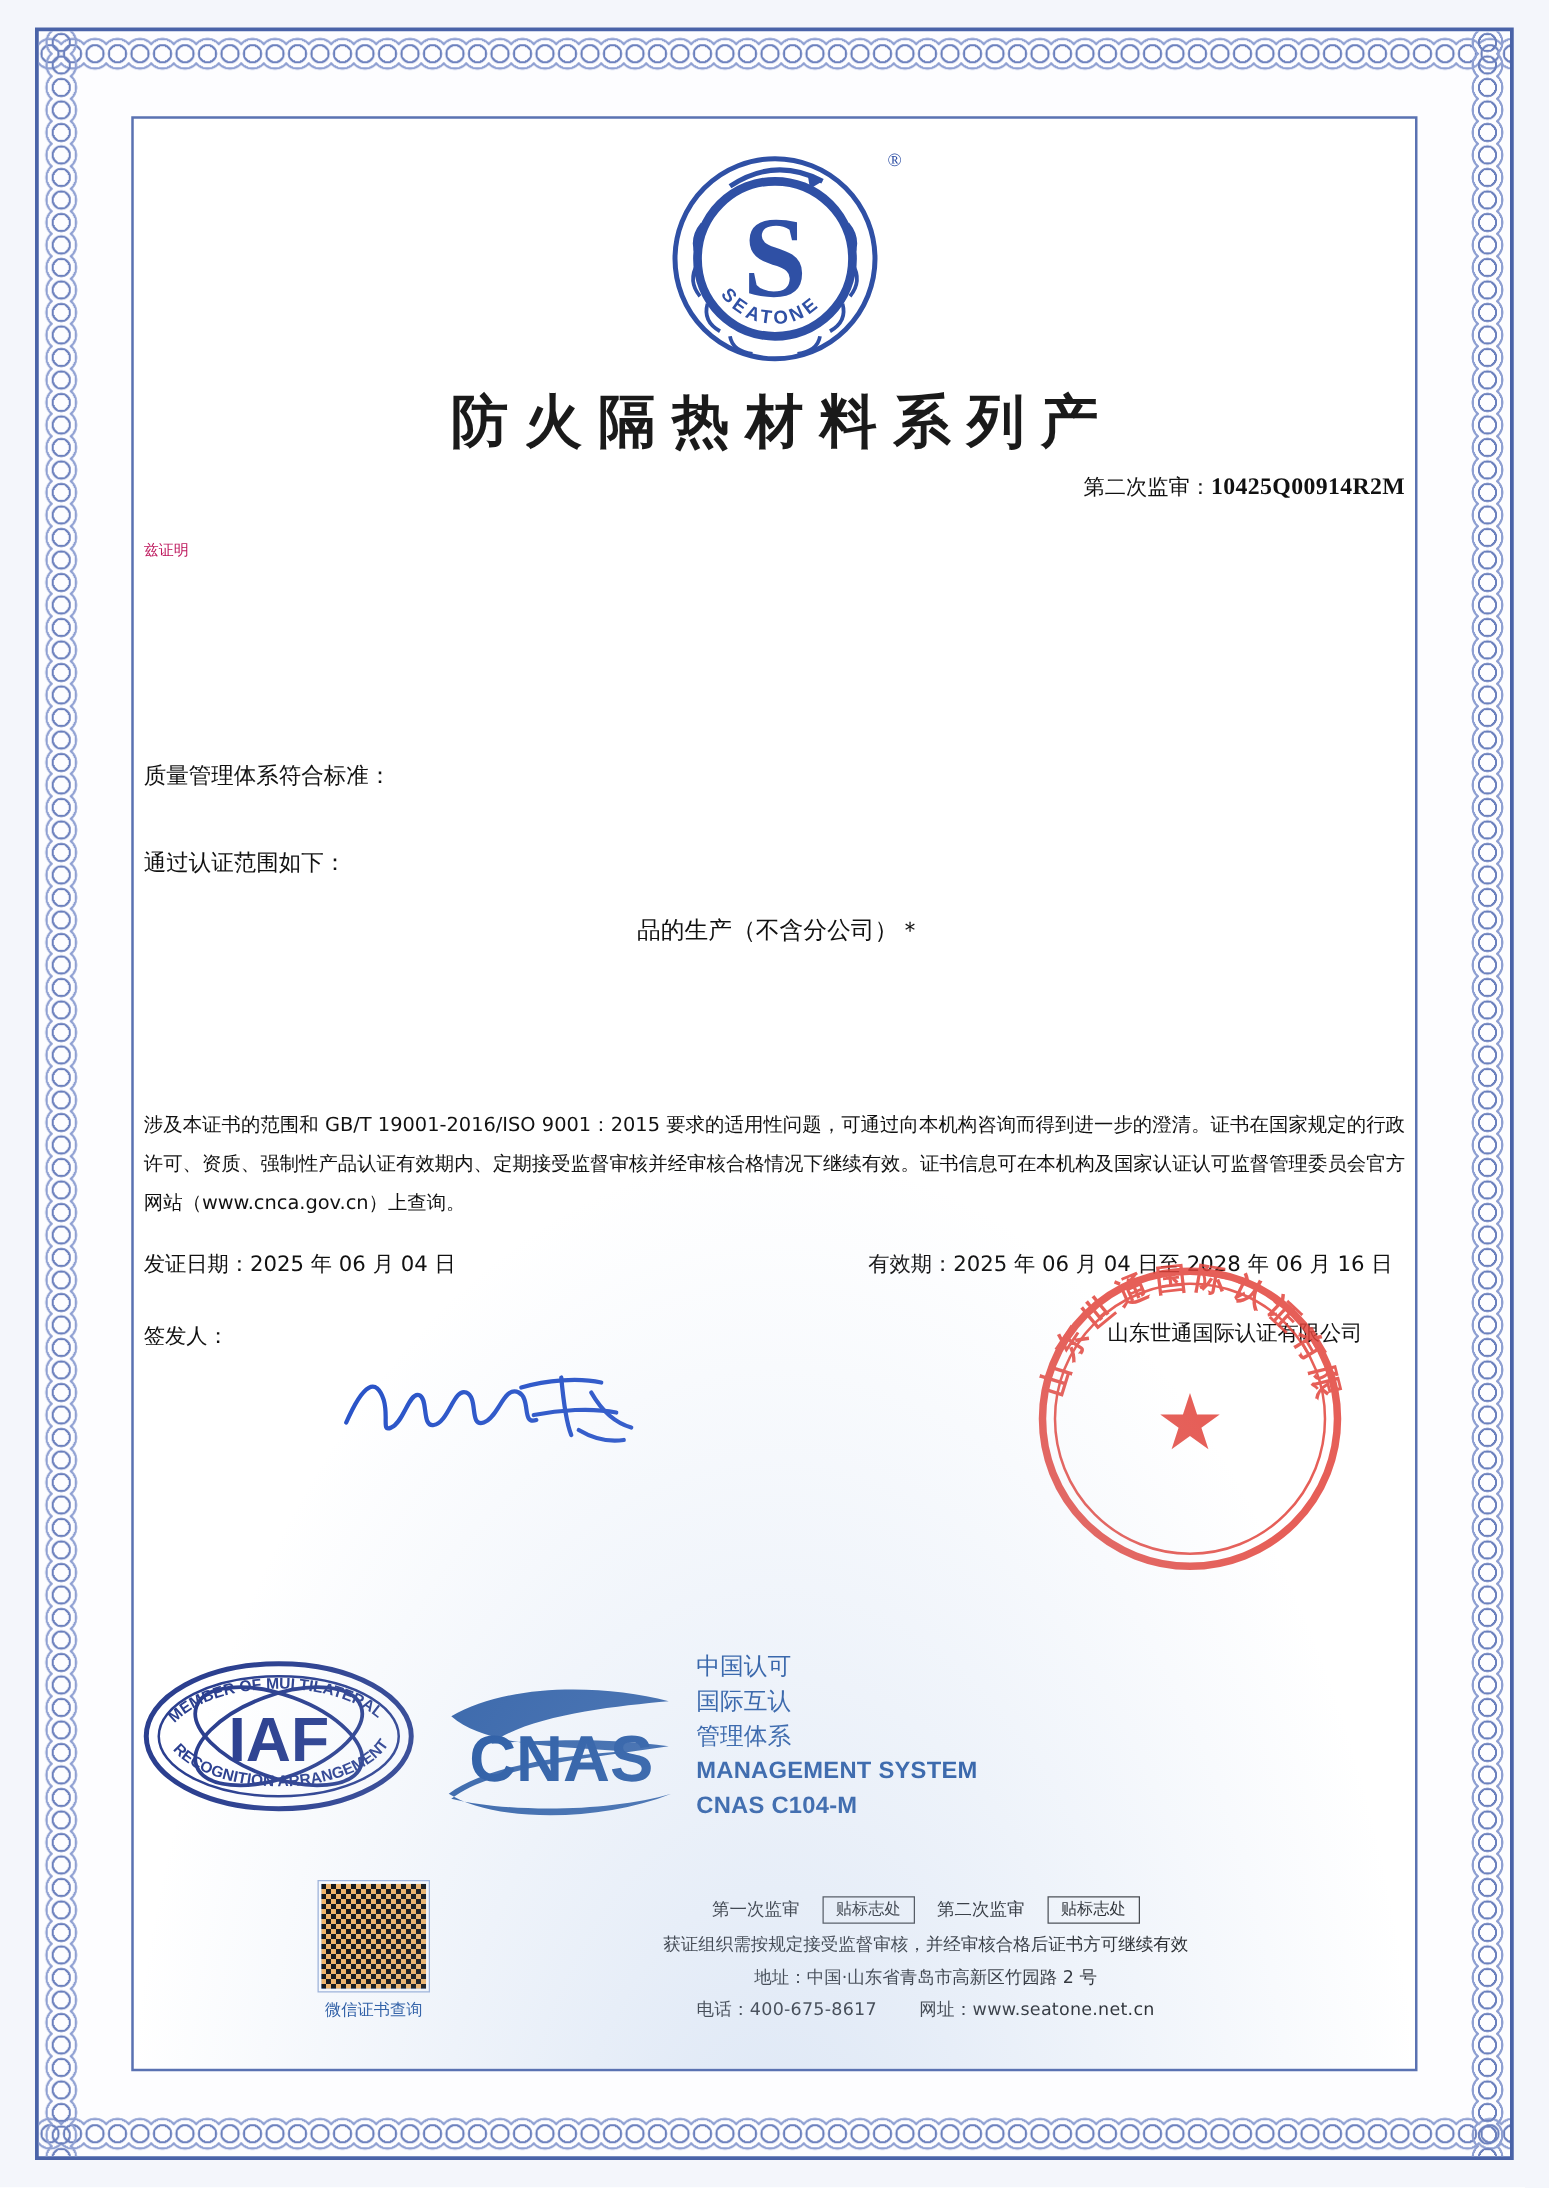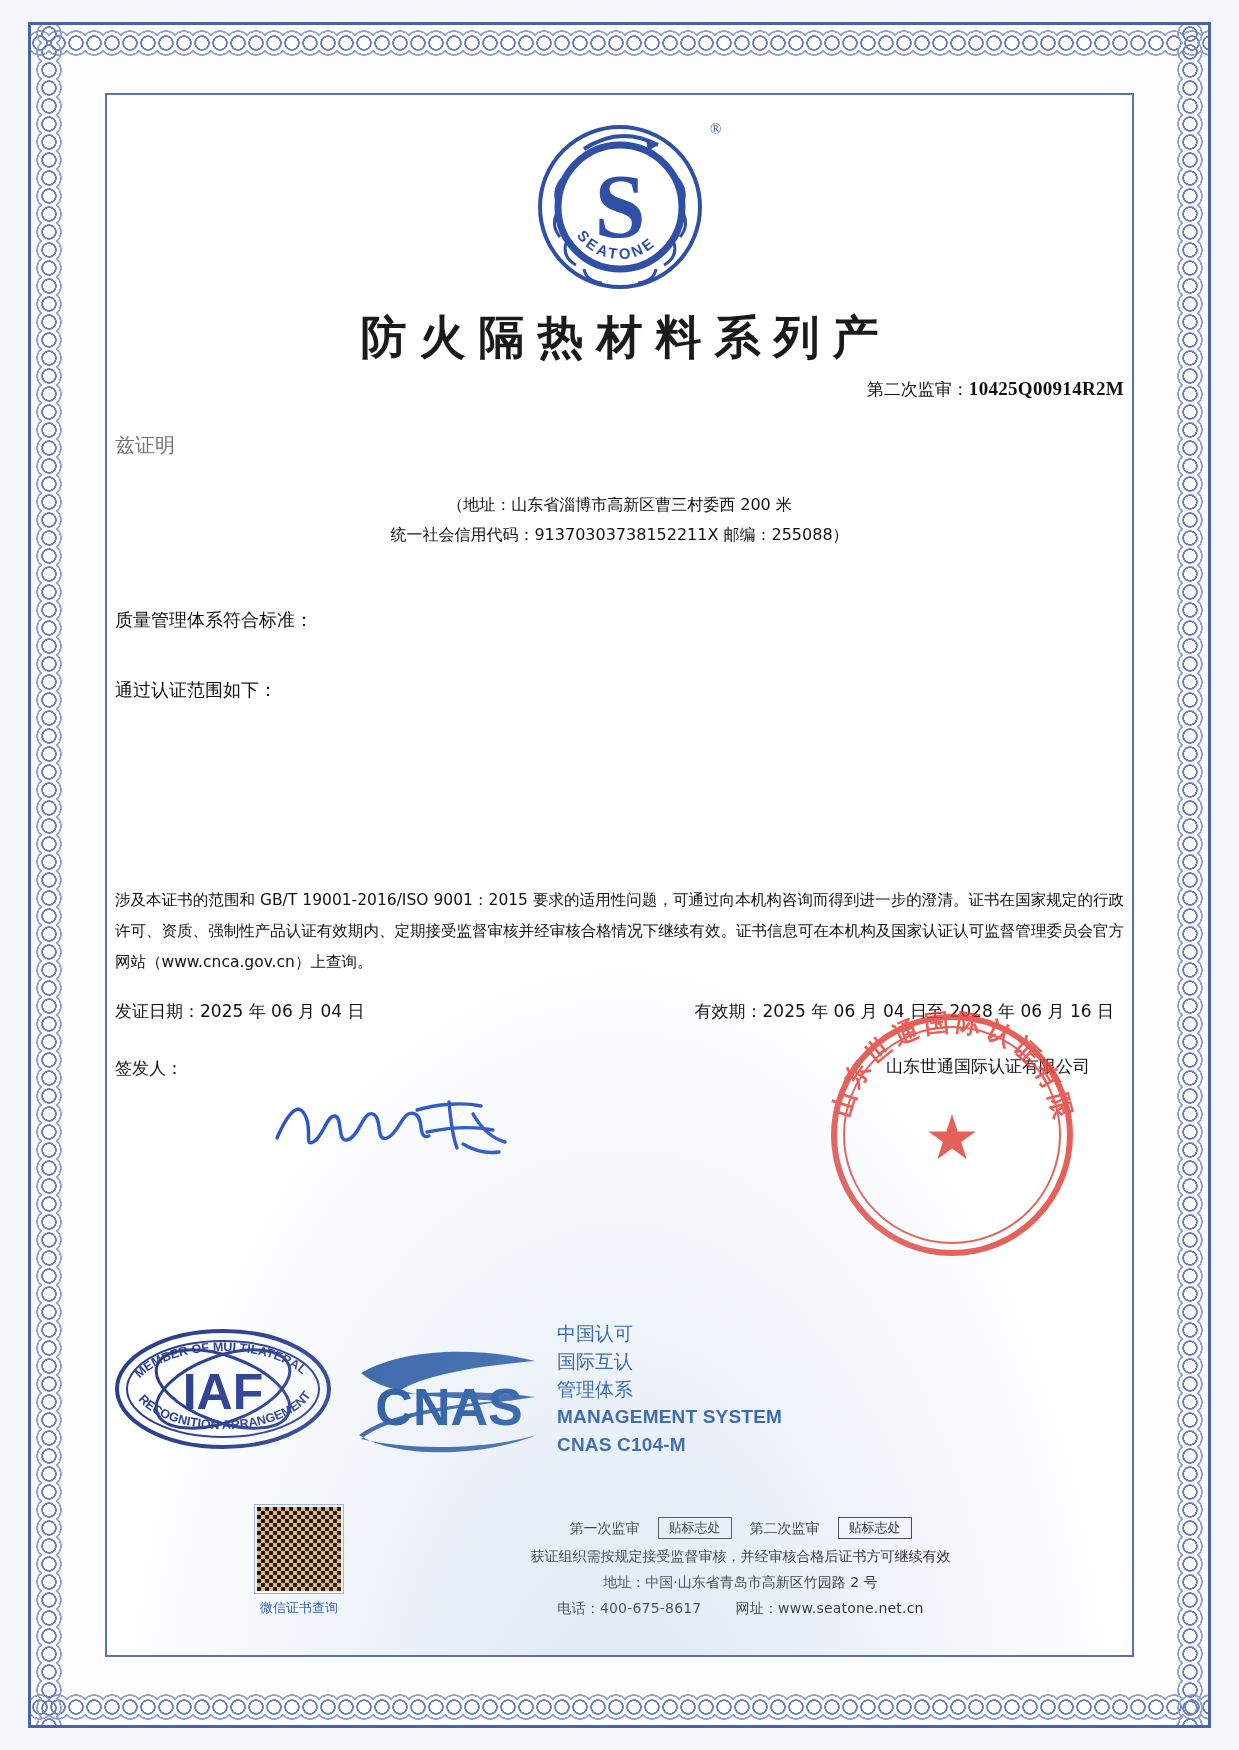--- a/index.html
+++ b/index.html
@@ -102,23 +102,23 @@
     right: 8px; top: 283px;
     font-size: 17px;
     font-family: "DejaVu Sans", sans-serif;
     color: #111;
   }
   .cert-no b { font-family: "Liberation Serif", serif; font-size: 19px; letter-spacing: .3px;}
 
   .lbl-zizhengming {
     position: absolute;
     left: 8px; top: 337px;
-    font-size: 20px;
-    font-family: "DejaVu Sans", sans-serif;
-    color: #737373;
+    font-size: 12px;
+    font-family: "DejaVu Sans", sans-serif;
+    color: #be185d;
   }
   .company {
     position: absolute;
     left: 0; right: 0; top: 325px;
     text-align: center;
     font-family: "DejaVu Sans", sans-serif;
     font-weight: bold;
     font-size: 31px;
     letter-spacing: 1px;
     color: #111;
@@ -339,29 +339,26 @@
         </div>
 
         <div class="title">防火隔热材料系列产</div>
 
         <div class="cert-no">
           <span>第二次监审：</span><b>10425Q00914R2M</b>
         </div>
 
         <div class="lbl-zizhengming">兹证明</div>
 
-        <div class="addr">
-          <div>（地址：山东省淄博市高新区曹三村委西 200 米</div>
-          <div>统一社会信用代码：91370303738152211X 邮编：255088）</div>
-        </div>
 
         <div class="lbl-standard">质量管理体系符合标准：</div>
 
         <div class="lbl-scope">通过认证范围如下：</div>
         <div class="scope">
+          <span class="l2">品的生产（不含分公司）＊</span>
         </div>
 
         <div class="note">涉及本证书的范围和 GB/T 19001-2016/ISO 9001：2015 要求的适用性问题，可通过向本机构咨询而得到进一步的澄清。证书在国家规定的行政许可、资质、强制性产品认证有效期内、定期接受监督审核并经审核合格情况下继续有效。证书信息可在本机构及国家认证认可监督管理委员会官方网站（www.cnca.gov.cn）上查询。</div>
 
         <div class="dates">
           <span>发证日期：2025 年 06 月 04 日</span>
           <span class="valid">有效期：2025 年 06 月 04 日至 2028 年 06 月 16 日</span>
         </div>
 
         <div class="issuer-label">签发人：</div>

